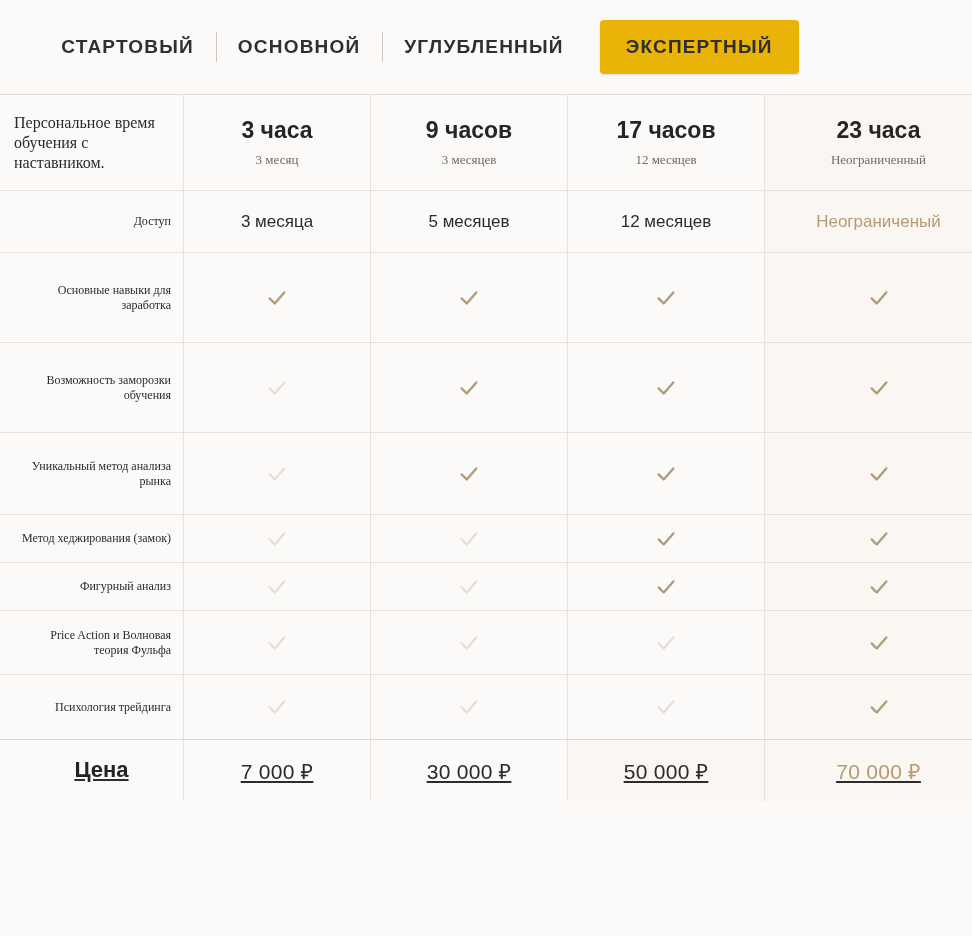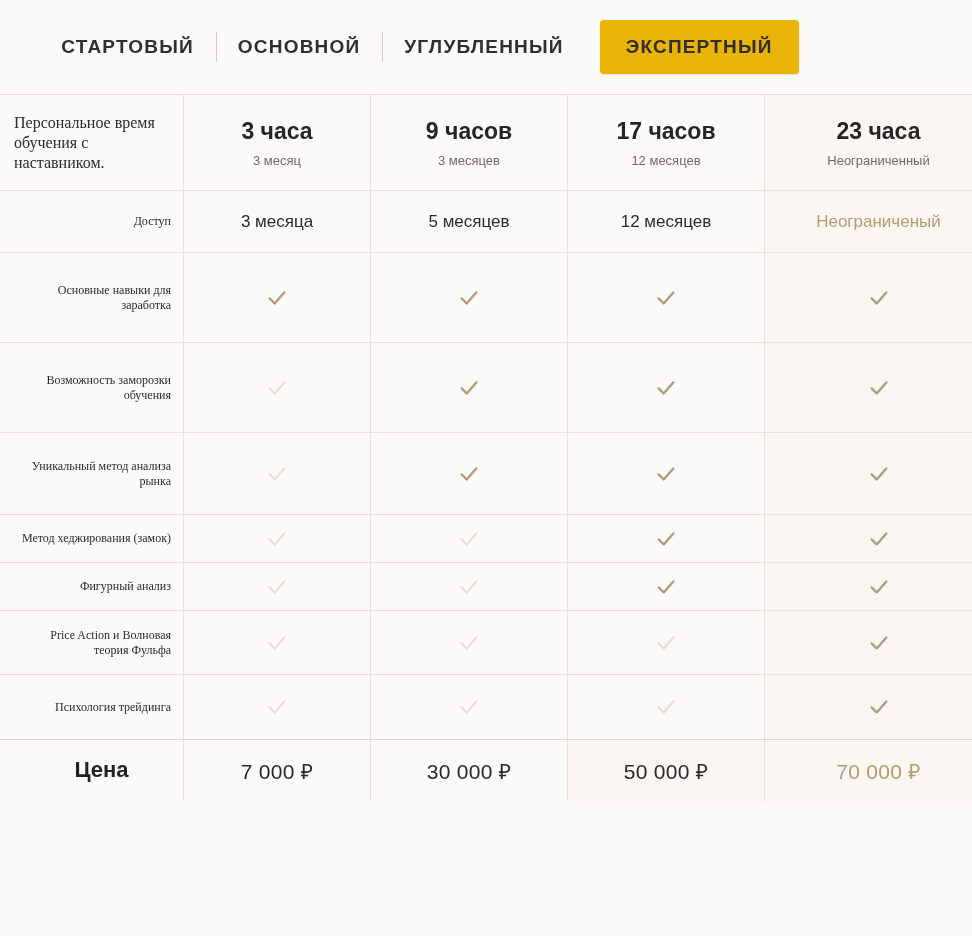--- a/index.html
+++ b/index.html
@@ -135,21 +135,21 @@
     justify-content: center;
     gap: 8px;
   }
   .hours-main {
     font-family: "Liberation Sans", sans-serif;
     font-size: 23px;
     font-weight: bold;
     color: #252525;
   }
   .hours-sub {
-    font-family: Liberation Sans, sans-serif;
+    font-family: Liberation Serif, serif;
     font-size: 13px;
     color: #6f6a63;
   }
 
   .row-access { height: 62px; }
   .access-val {
     font-family: "Liberation Sans", sans-serif;
     font-size: 17px;
     color: #2b2b2b;
   }
@@ -176,20 +176,21 @@
   }
   .check.off path {
     stroke: #e6e0d6;
   }
 
   
   .row-price {
     height: 62px;
     border-top: 1px solid #ded8d0;
     background: #fbfaf8;
+    text-decoration: underline;
   }
   .row-price .c-label {
     font-family: "Liberation Sans", sans-serif;
     font-size: 22px;
     font-weight: bold;
     justify-content: center;
     text-align: center;
     padding-right: 0;
     color: #232323;
   }

